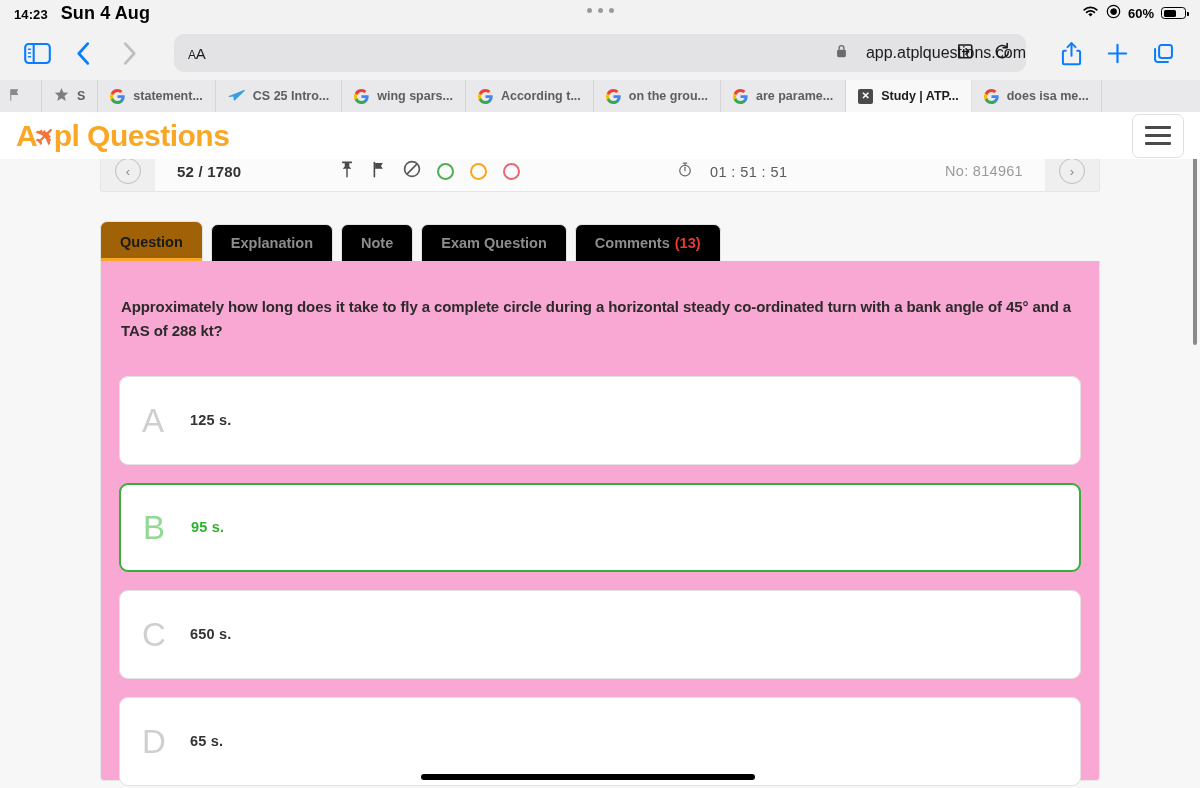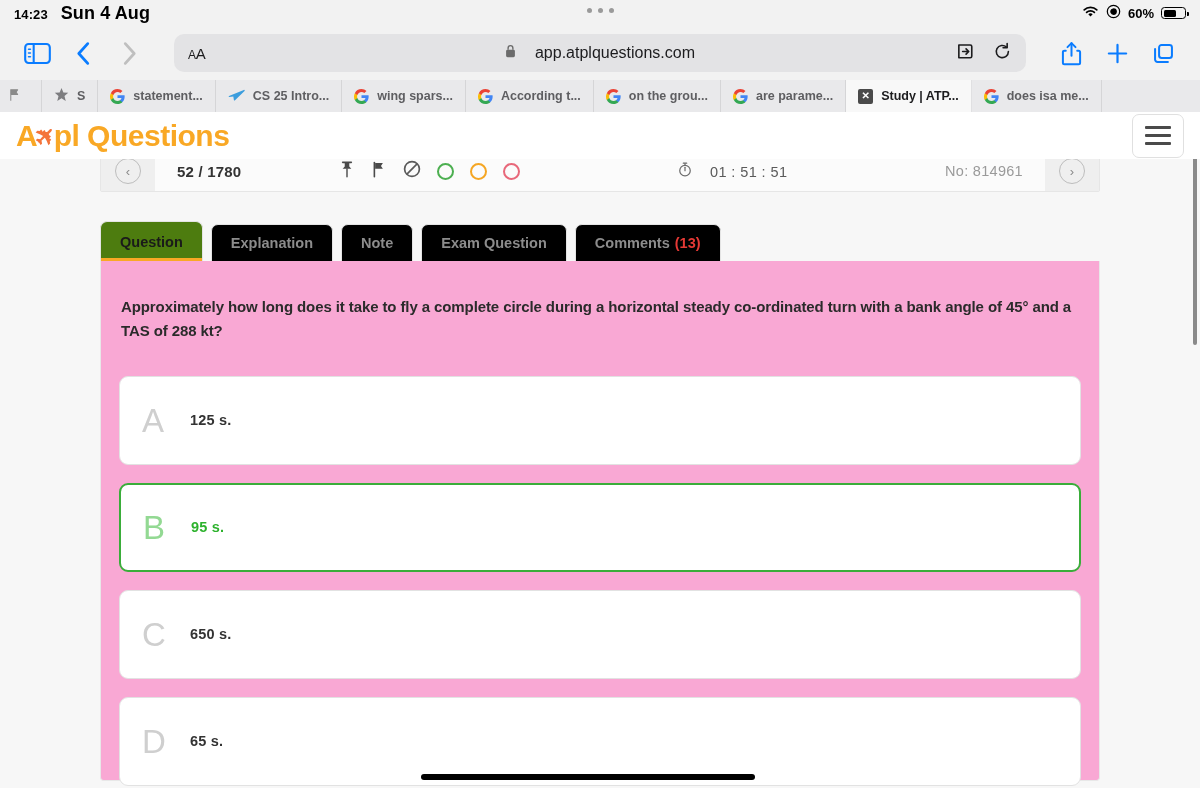--- a/index.html
+++ b/index.html
@@ -39,21 +39,21 @@
   }
   .tb-btn { width: 46px; height: 40px; display:flex; align-items:center; justify-content:center;
      cursor:pointer; }
   .urlbar {
     flex: 1; height: 38px; margin: 0 22px; background: #e3e3e5; border-radius: 10px;
     display: flex; align-items: center; padding: 0 14px; position: relative;
   }
   .url-aa { font-size: 15px; color: #1c1c1e; letter-spacing:-.3px; }
   .url-aa .sm { font-size: 12px; }
   .url-center {
-    position:absolute; left:0; right:0; display:flex; align-items:center; justify-content:center; gap:19px;
+    position:absolute; left:0; right:0; display:flex; align-items:center; justify-content:flex-end; gap:19px;
   }
   .url-text { font-size: 16px; color: #1c1c1e; font-weight: 400; }
   .url-right { margin-left:auto; display:flex; align-items:center; gap: 18px; }
 
   
   .bookmarks {
     position: absolute; top: 80px; left: 0; width: 1200px; height: 32px;
     background: #e9e9eb;
     display: flex; align-items: stretch; overflow: hidden;
   }
@@ -111,21 +111,21 @@
       font-size:14.5px; color:#5a5a5a; letter-spacing:.4px; }
   .nav-no { font-size: 14.5px; color:#9a9a9a; margin-left:auto; margin-right: 22px; letter-spacing:.3px;}
 
   
   .tabsrow { top: 108px; height: 42px; display:flex; align-items:flex-end; gap: 8px; }
   .tab {
     height: 38px; padding: 0 19px; display:flex; align-items:center;
     border: 1px solid #e4e4e4; border-radius: 7px 7px 0 0; background:#000000;
     font-size: 14.5px; color:#8c8c8c; font-weight:bold; cursor:pointer; white-space:nowrap;
   }
-  .tab.active { background:#4d7c0f; color:#1a1a1a; border-bottom-color:#fff; position:relative; height:41px; }
+  .tab.active { background:#a16207; color:#1a1a1a; border-bottom-color:#fff; position:relative; height:41px; }
   .tab.active::after { content:""; position:absolute; left:0; right:0; bottom:0; height:3px; background:#f9a825; }
   .tab .count { color:#e53935; margin-left:5px; }
 
   
   .qpanel {
     top: 149px; height: 520px; background:#f9a8d4; border:1px solid #e8e8e8; border-top:none;
     border-radius: 0 0 4px 4px; padding: 34px 18px 0 18px;
   }
   .qtext { font-size: 15px; line-height: 1.62; color:#2b2b2b; font-weight:bold; letter-spacing:-.1px;
       padding: 0 2px; }

